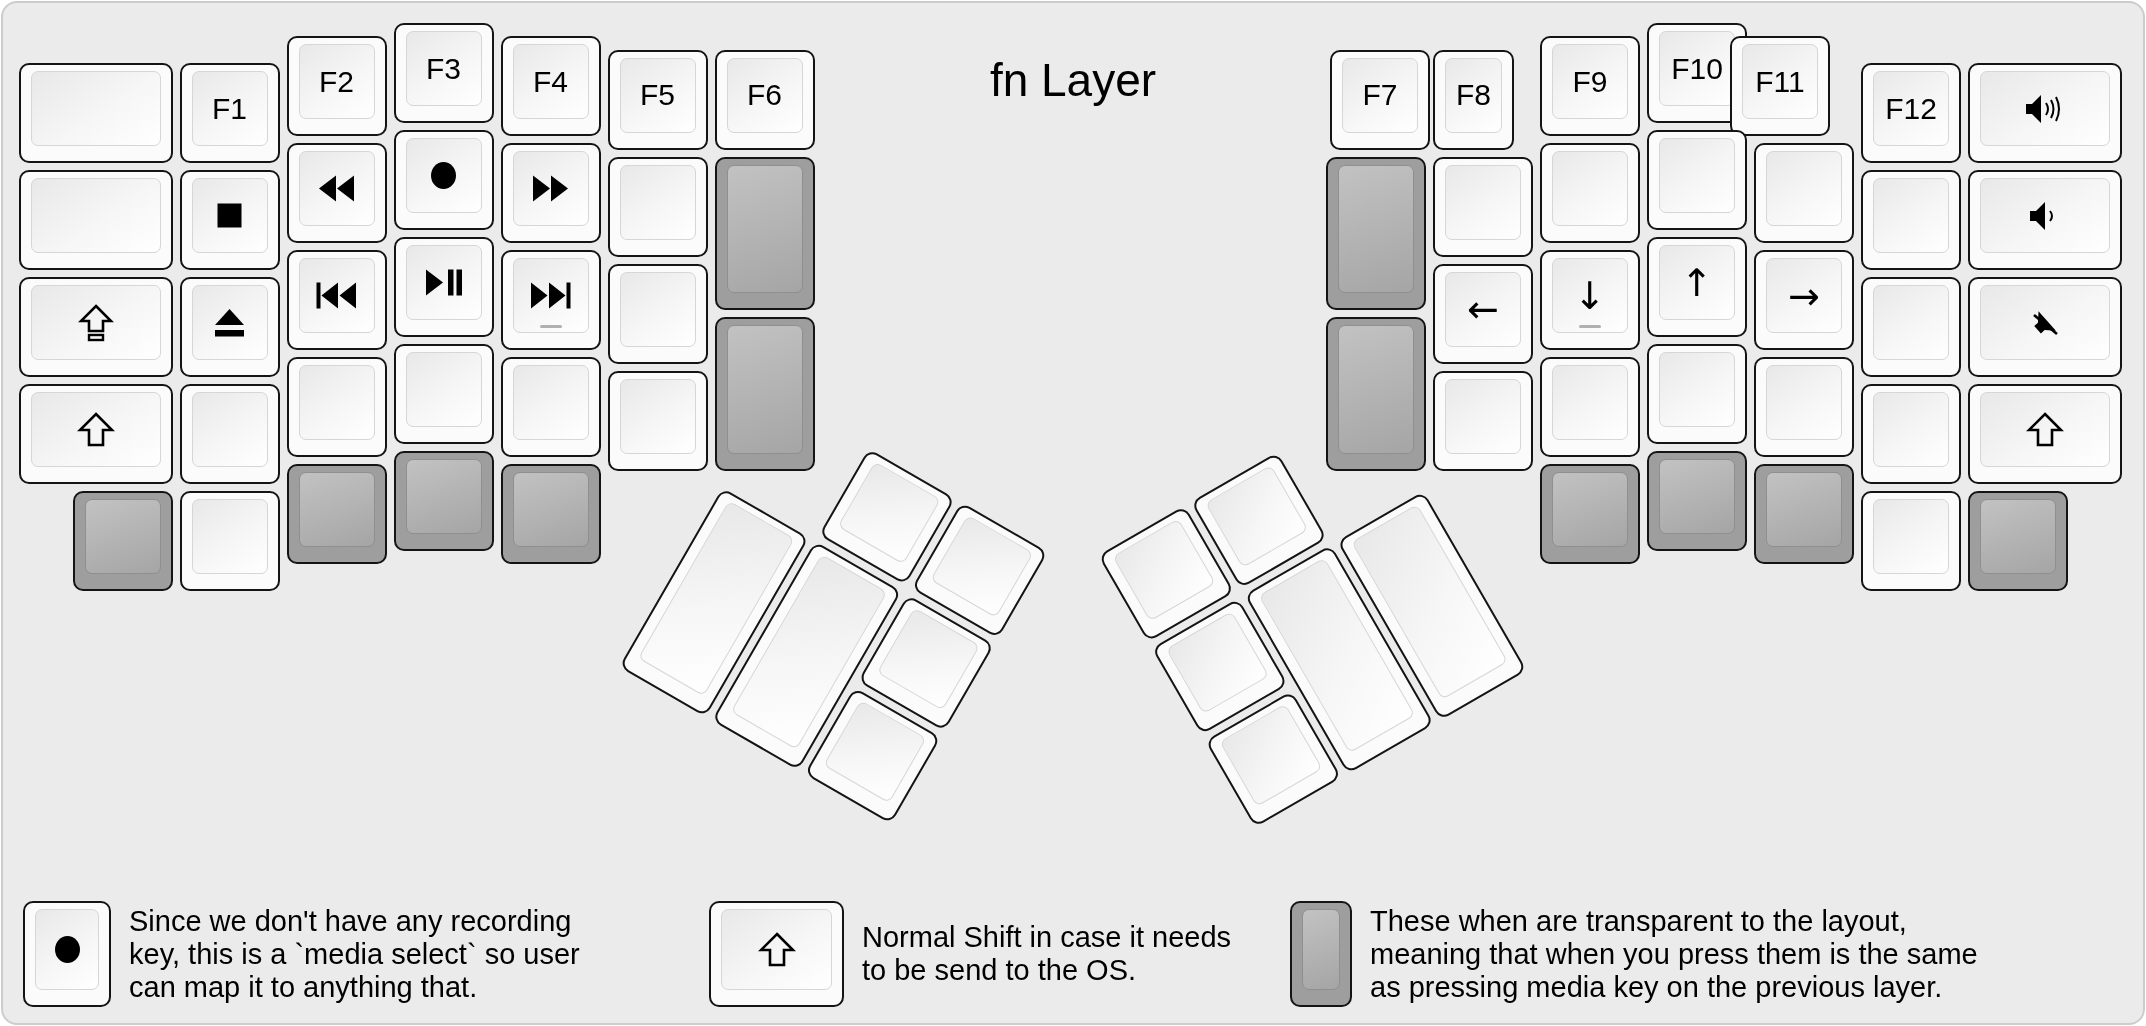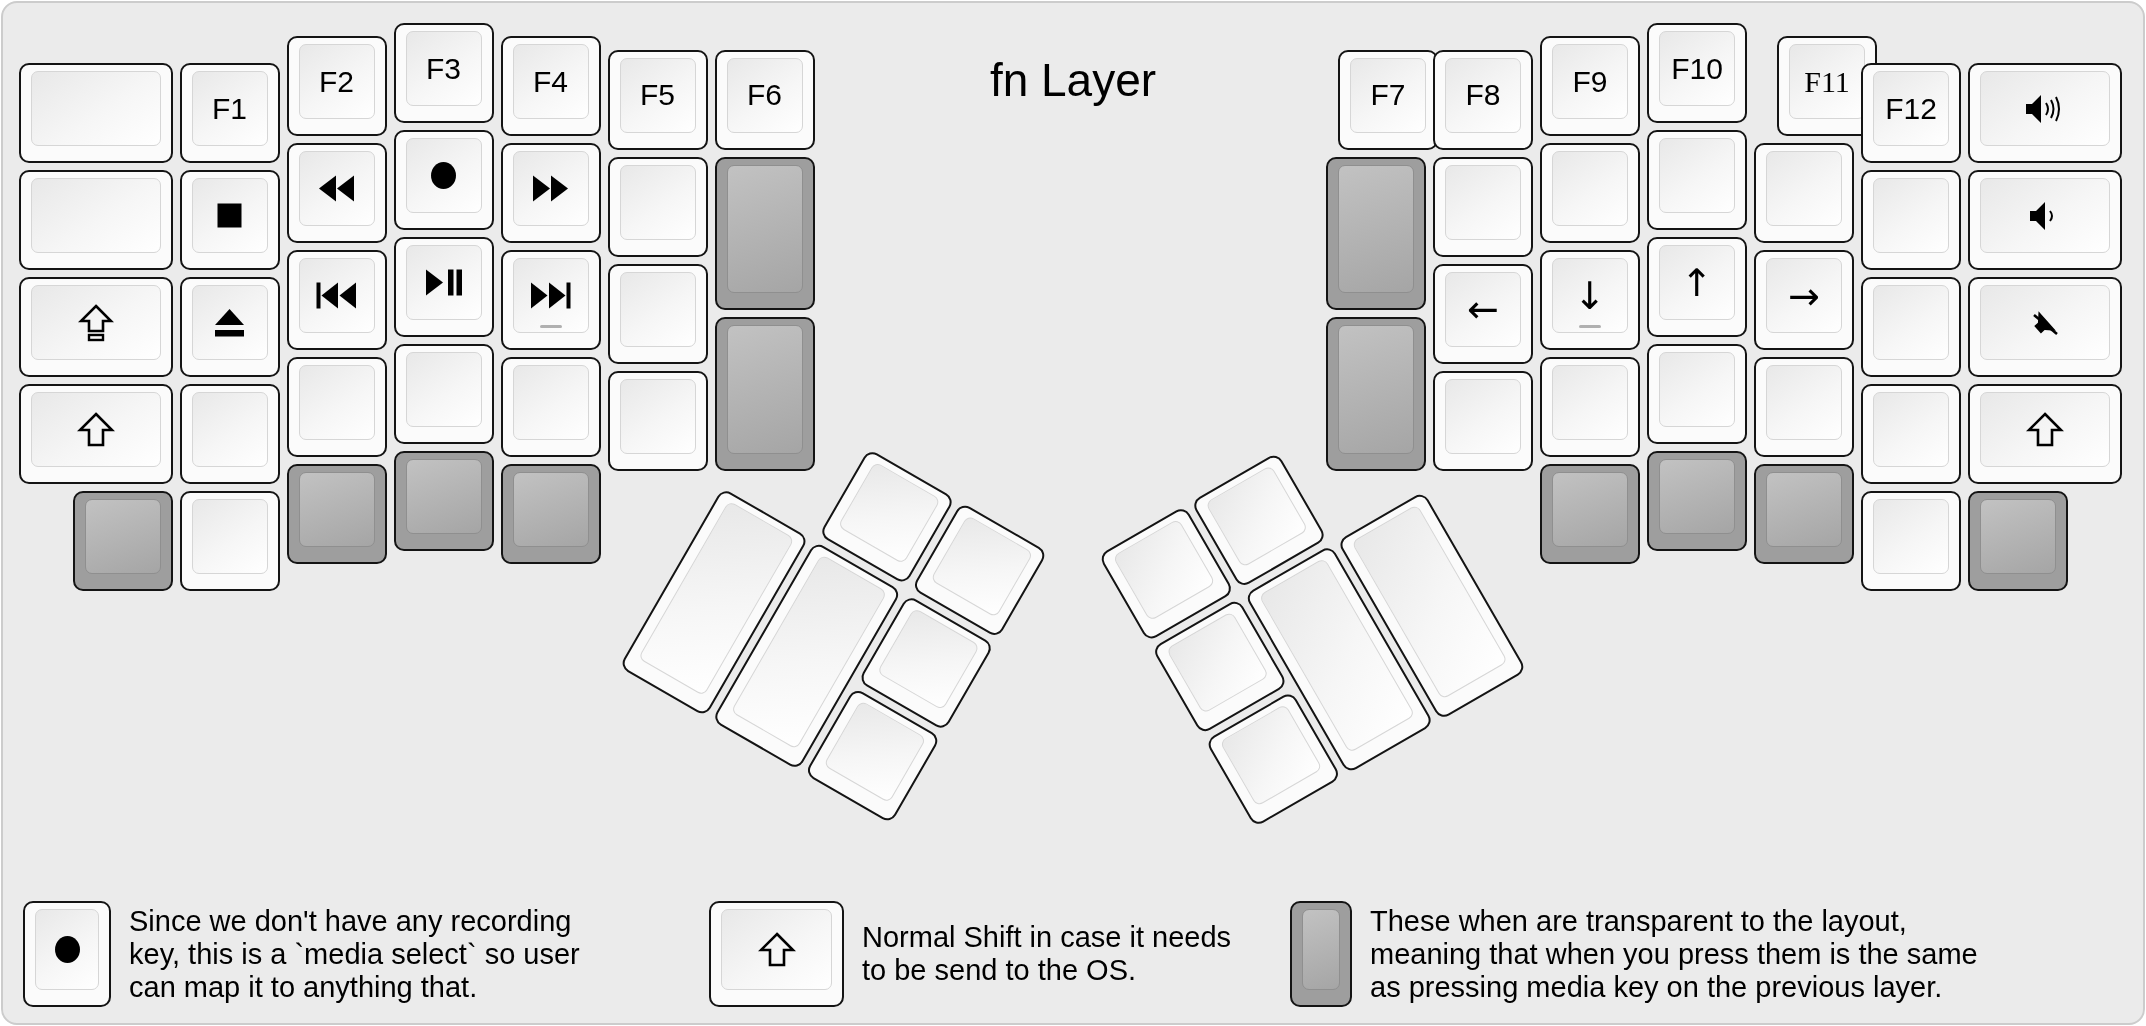--- a/index.html
+++ b/index.html
@@ -213,41 +213,41 @@
             <div class="top"></div>
           </div>
           <div class="key grey" style="left: 374.5px; top: 428px; width: 100px; height: 100px;">
             <div class="top"></div>
           </div>
           <div class="key grey" style="left: 481.5px; top: 441.375px; width: 100px; height: 100px;">
             <div class="top"></div>
           </div>
         </div>
         <div class="kgroup" style="left: 1323px; top: 20px;">
-          <div class="key" style="left: 12px; top: 26.75px; width: 100px; height: 100px;">
+          <div class="key" style="left: 4px; top: 26.75px; width: 100px; height: 100px;">
             <div class="top">
               <span class="klabel">F7</span>
             </div>
           </div>
-          <div class="key" style="left: 107px; top: 26.75px; width: 100px; height: 100px;">
+          <div class="key" style="left: 107px; top: 26.75px; width: 81px; height: 100px;">
             <div class="top">
               <span class="klabel">F8</span>
             </div>
           </div>
           <div class="key" style="left: 214px; top: 13.375px; width: 100px; height: 100px;">
             <div class="top">
               <span class="klabel">F9</span>
             </div>
           </div>
           <div class="key" style="left: 321px; top: 0px; width: 100px; height: 100px;">
             <div class="top">
               <span class="klabel">F10</span>
             </div>
           </div>
-          <div class="key" style="left: 451px; top: 13.375px; width: 100px; height: 100px; font-family: Liberation Serif, serif;">
+          <div class="key" style="left: 404px; top: 13.375px; width: 100px; height: 100px;">
             <div class="top">
               <span class="klabel">F11</span>
             </div>
           </div>
           <div class="key" style="left: 535px; top: 40.125px; width: 100px; height: 100px;">
             <div class="top">
               <span class="klabel">F12</span>
             </div>
           </div>
           <div class="key" style="left: 642px; top: 40.125px; width: 153.5px; height: 100px;">

